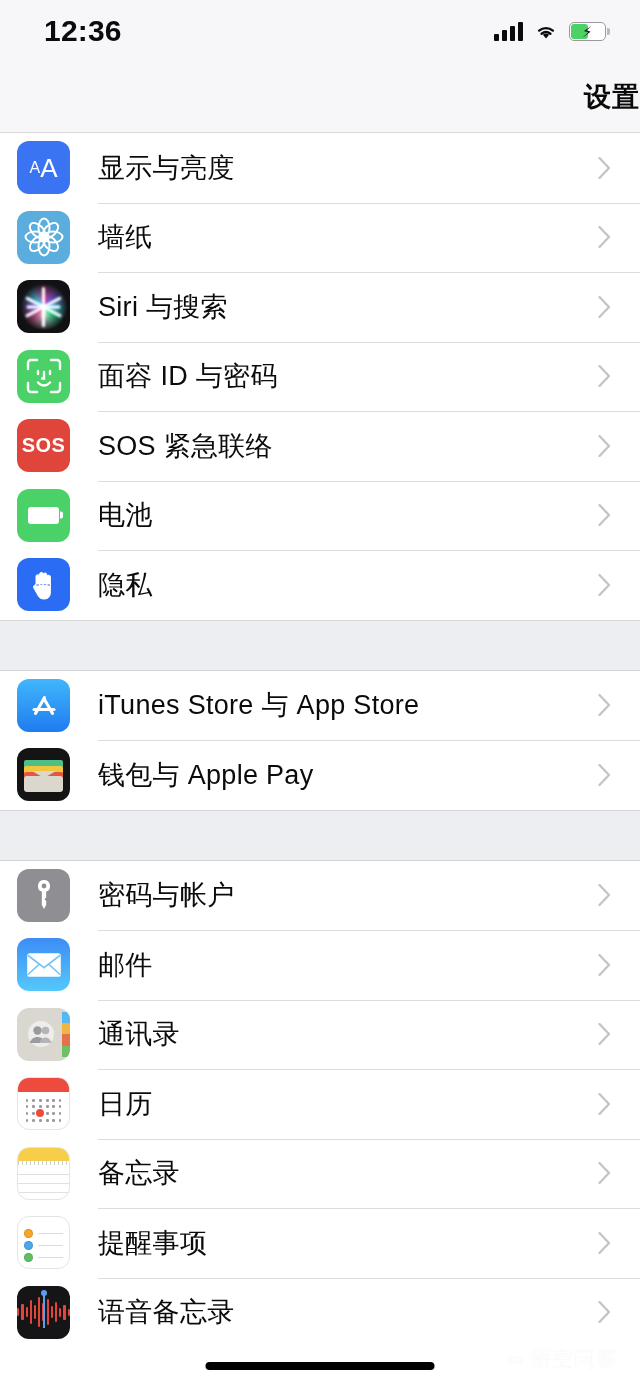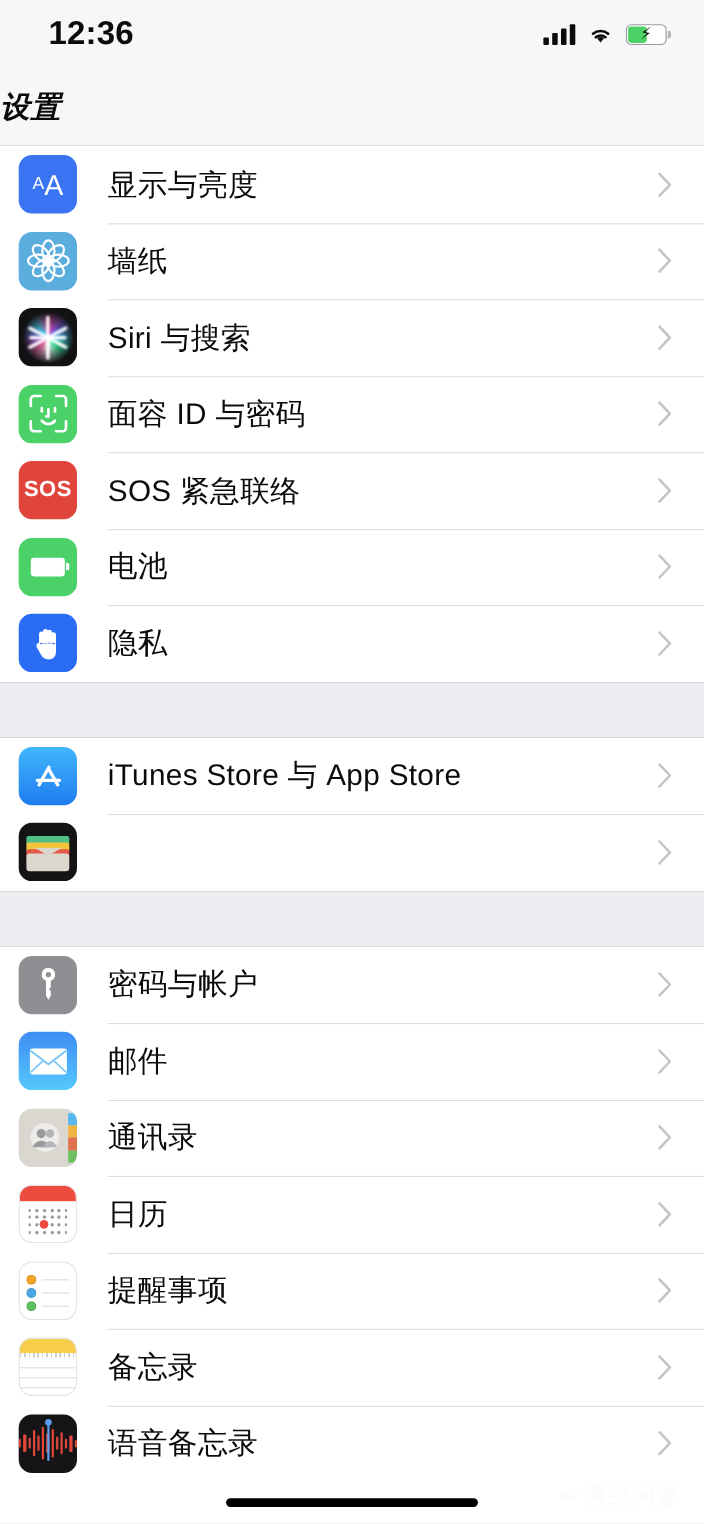--- a/index.html
+++ b/index.html
@@ -60,23 +60,22 @@
   .battery .bolt {
     position:absolute; left:50%; top:50%;
     transform:translate(-52%,-50%);
     font-size:15px; line-height:1; color:#111;
   }
 
   
   .navbar {
     height:71px;
     background:#f7f7f9;
-    display:flex; align-items:center; justify-content:flex-start;
+    display:flex; align-items:center; justify-content:flex-end;
     border-bottom:1px solid #d7d7da;
-    font-style:italic;
   }
   .navbar .title {
     font-size:27px; font-weight:700; color:#0a0a0a; letter-spacing:1px;
   }
 
   
   .scroll { background:#ececeF; }
   .group { background:#ffffff; }
   .gap { height:51px; background:#eceef1; border-top:1px solid #d6d6d9; border-bottom:1px solid #d6d6d9; }
 
@@ -439,20 +438,21 @@
 
     <div class="row">
       <div class="icon ic-wallet">
         <div class="cards">
           <div class="c c1"></div>
             <div class="c c2"></div>
             <div class="c c3"></div>
           <div class="pocket"></div>
         </div>
       </div>
+      <div class="label">钱包与 Apple Pay</div>
       <div class="chev">
         <svg width="13" height="23" viewBox="0 0 13 23">
             <path d="M1.5 1.5L11 11.5 1.5 21.5" stroke="#c4c4c7" stroke-width="2.3" fill="none" stroke-linecap="round" stroke-linejoin="round"></path>
           </svg>
       </div>
     </div>
   </div>
 
   <div class="gap"></div>
 
@@ -536,20 +536,36 @@
             <i></i>
           <i></i>
             <i></i>
             <i></i>
             <i></i>
             <i></i>
             <i></i>
         </div>
       </div>
       <div class="label">日历</div>
+      <div class="chev">
+        <svg width="13" height="23" viewBox="0 0 13 23">
+            <path d="M1.5 1.5L11 11.5 1.5 21.5" stroke="#c4c4c7" stroke-width="2.3" fill="none" stroke-linecap="round" stroke-linejoin="round"></path>
+          </svg>
+      </div>
+    </div>
+
+    <div class="row">
+      <div class="icon ic-notes">
+        <div class="hd"></div>
+        <div class="perf"></div>
+        <div class="ln" style="top:26px"></div>
+        <div class="ln" style="top:35px"></div>
+        <div class="ln" style="top:44px"></div>
+      </div>
+      <div class="label">备忘录</div>
       <div class="chev">
         <svg width="13" height="23" viewBox="0 0 13 23">
             <path d="M1.5 1.5L11 11.5 1.5 21.5" stroke="#c4c4c7" stroke-width="2.3" fill="none" stroke-linecap="round" stroke-linejoin="round"></path>
           </svg>
       </div>
     </div>
 
     <div class="row">
       <div class="icon ic-reminders">
         <div class="it" style="top:11px">
@@ -559,36 +575,20 @@
         <div class="it" style="top:23px">
             <b style="background:#4aa8e8"></b>
             <s></s>
           </div>
         <div class="it" style="top:35px">
             <b style="background:#5fc063"></b>
             <s></s>
           </div>
       </div>
       <div class="label">提醒事项</div>
-      <div class="chev">
-        <svg width="13" height="23" viewBox="0 0 13 23">
-            <path d="M1.5 1.5L11 11.5 1.5 21.5" stroke="#c4c4c7" stroke-width="2.3" fill="none" stroke-linecap="round" stroke-linejoin="round"></path>
-          </svg>
-      </div>
-    </div>
-
-    <div class="row">
-      <div class="icon ic-notes">
-        <div class="hd"></div>
-        <div class="perf"></div>
-        <div class="ln" style="top:26px"></div>
-        <div class="ln" style="top:35px"></div>
-        <div class="ln" style="top:44px"></div>
-      </div>
-      <div class="label">备忘录</div>
       <div class="chev">
         <svg width="13" height="23" viewBox="0 0 13 23">
             <path d="M1.5 1.5L11 11.5 1.5 21.5" stroke="#c4c4c7" stroke-width="2.3" fill="none" stroke-linecap="round" stroke-linejoin="round"></path>
           </svg>
       </div>
     </div>
 
     <div class="row">
       <div class="icon ic-voice">
         <div class="wave">

